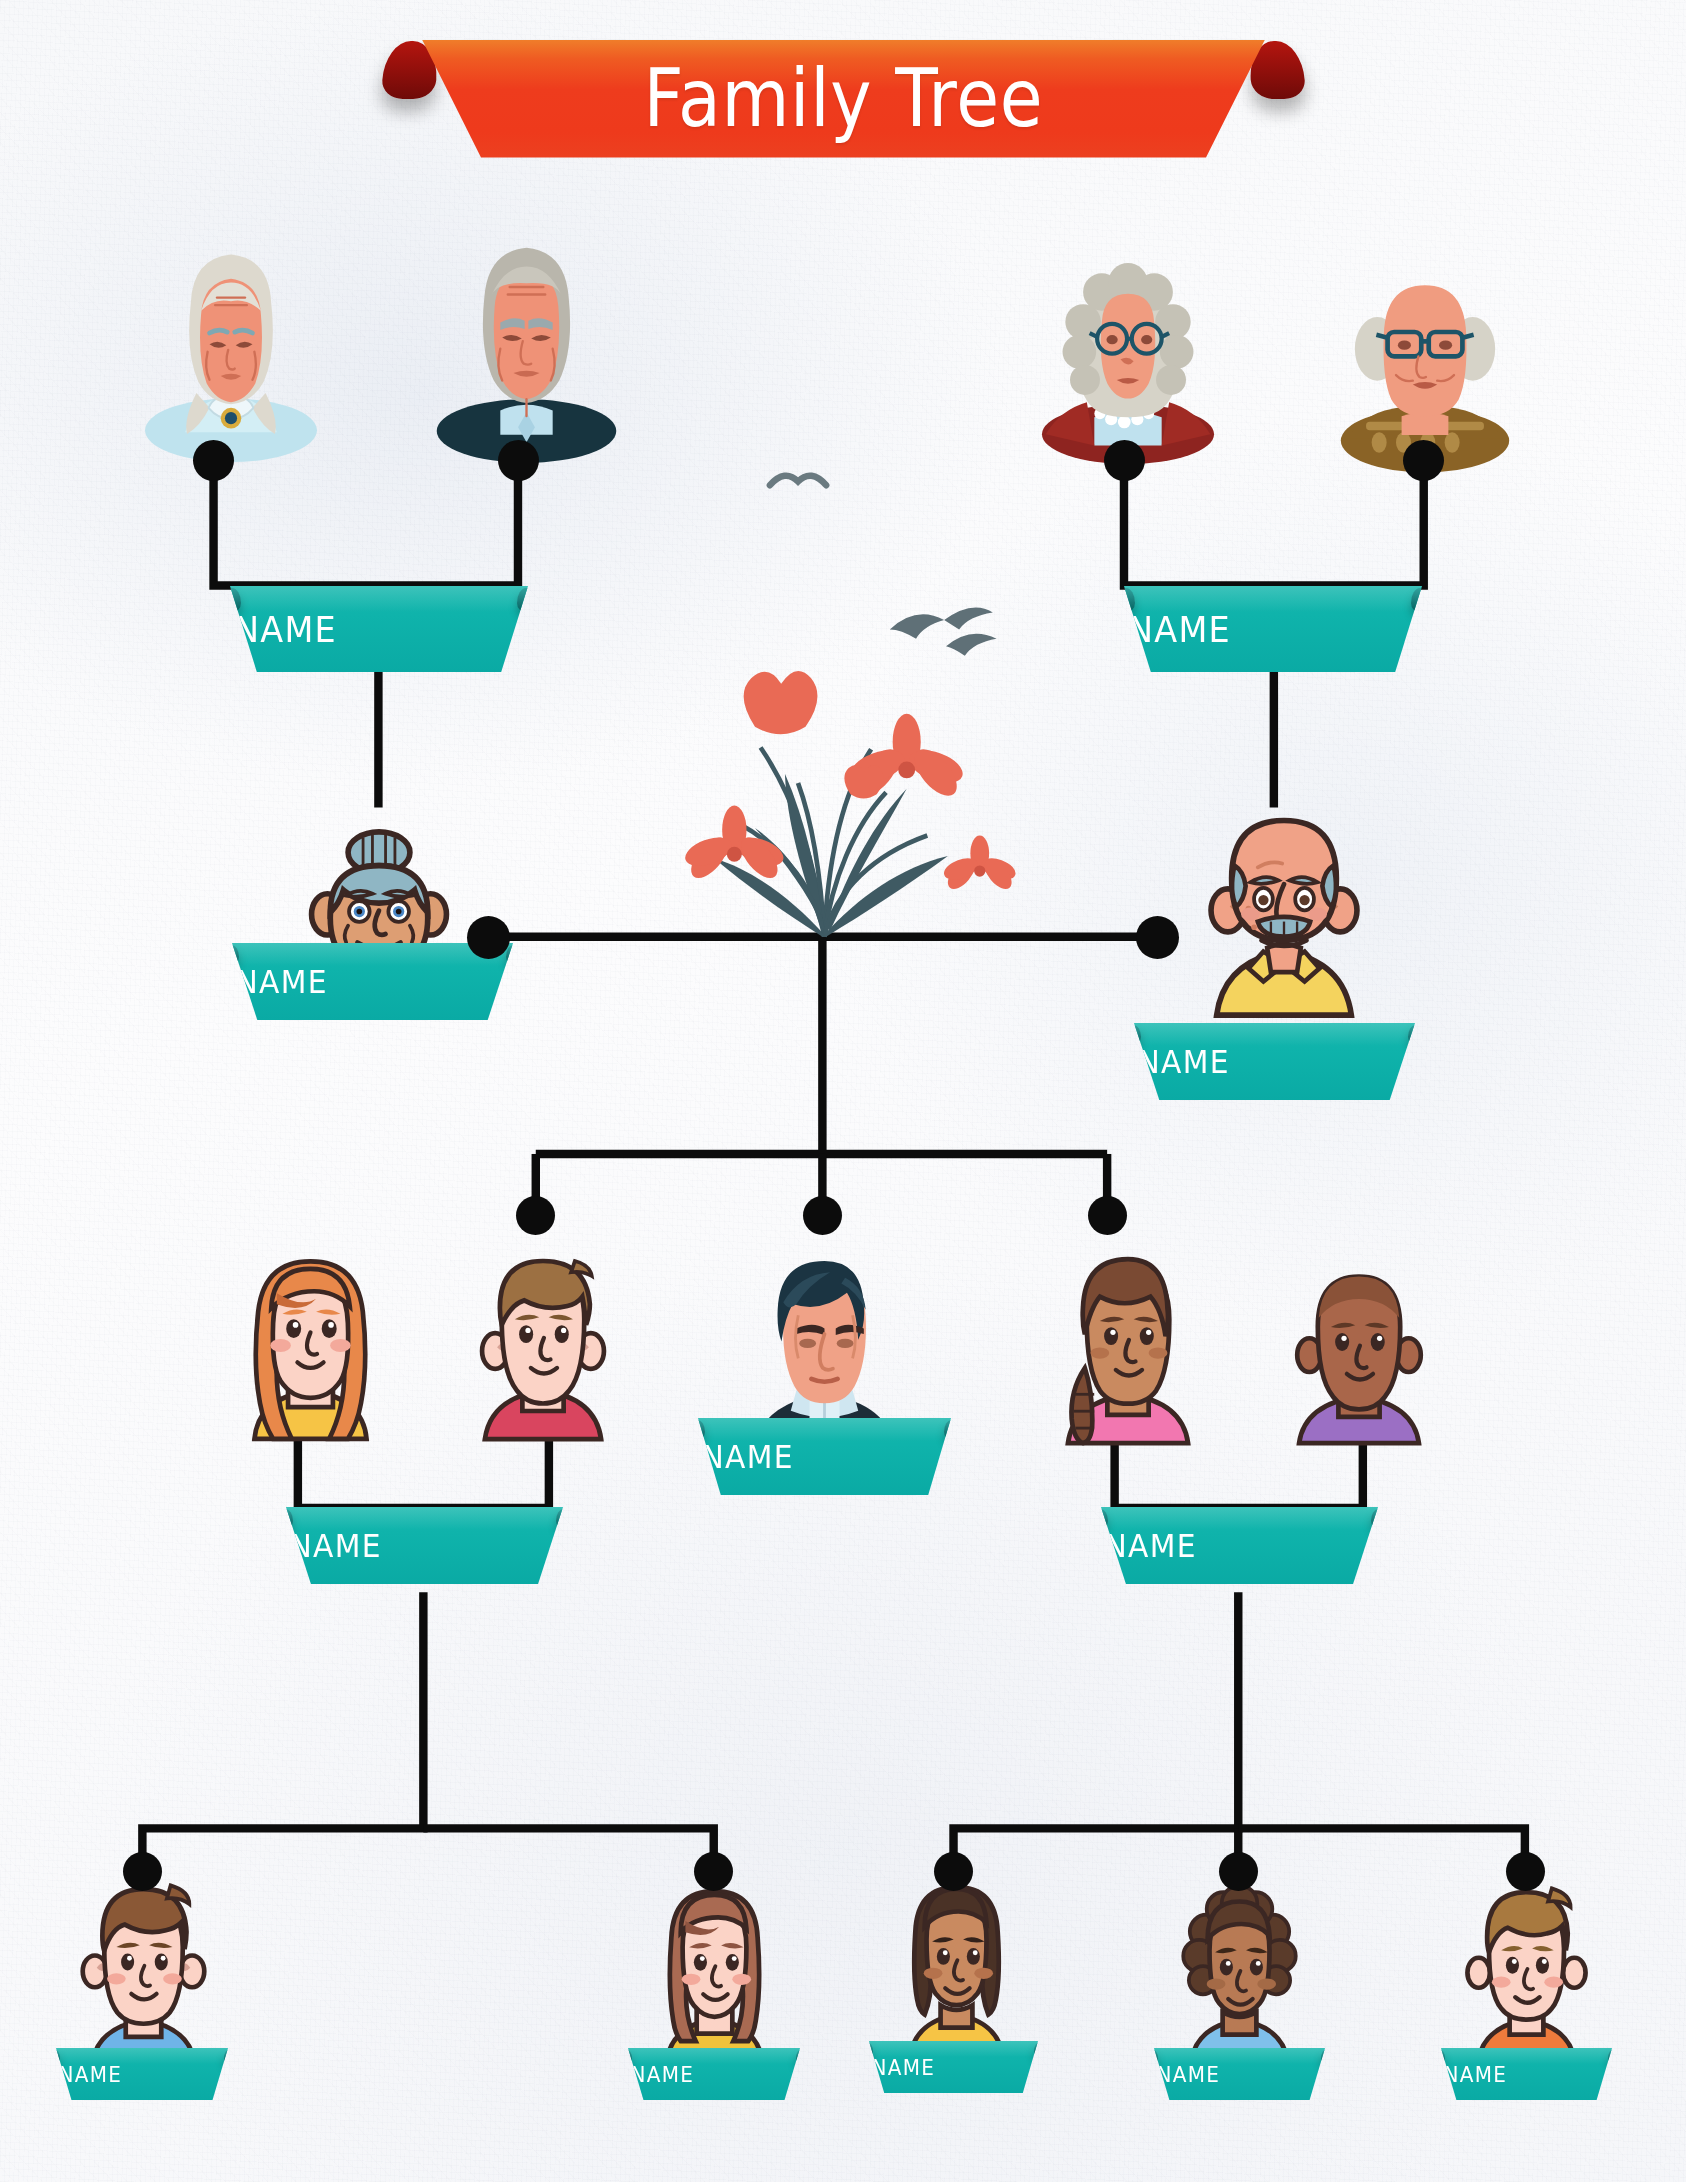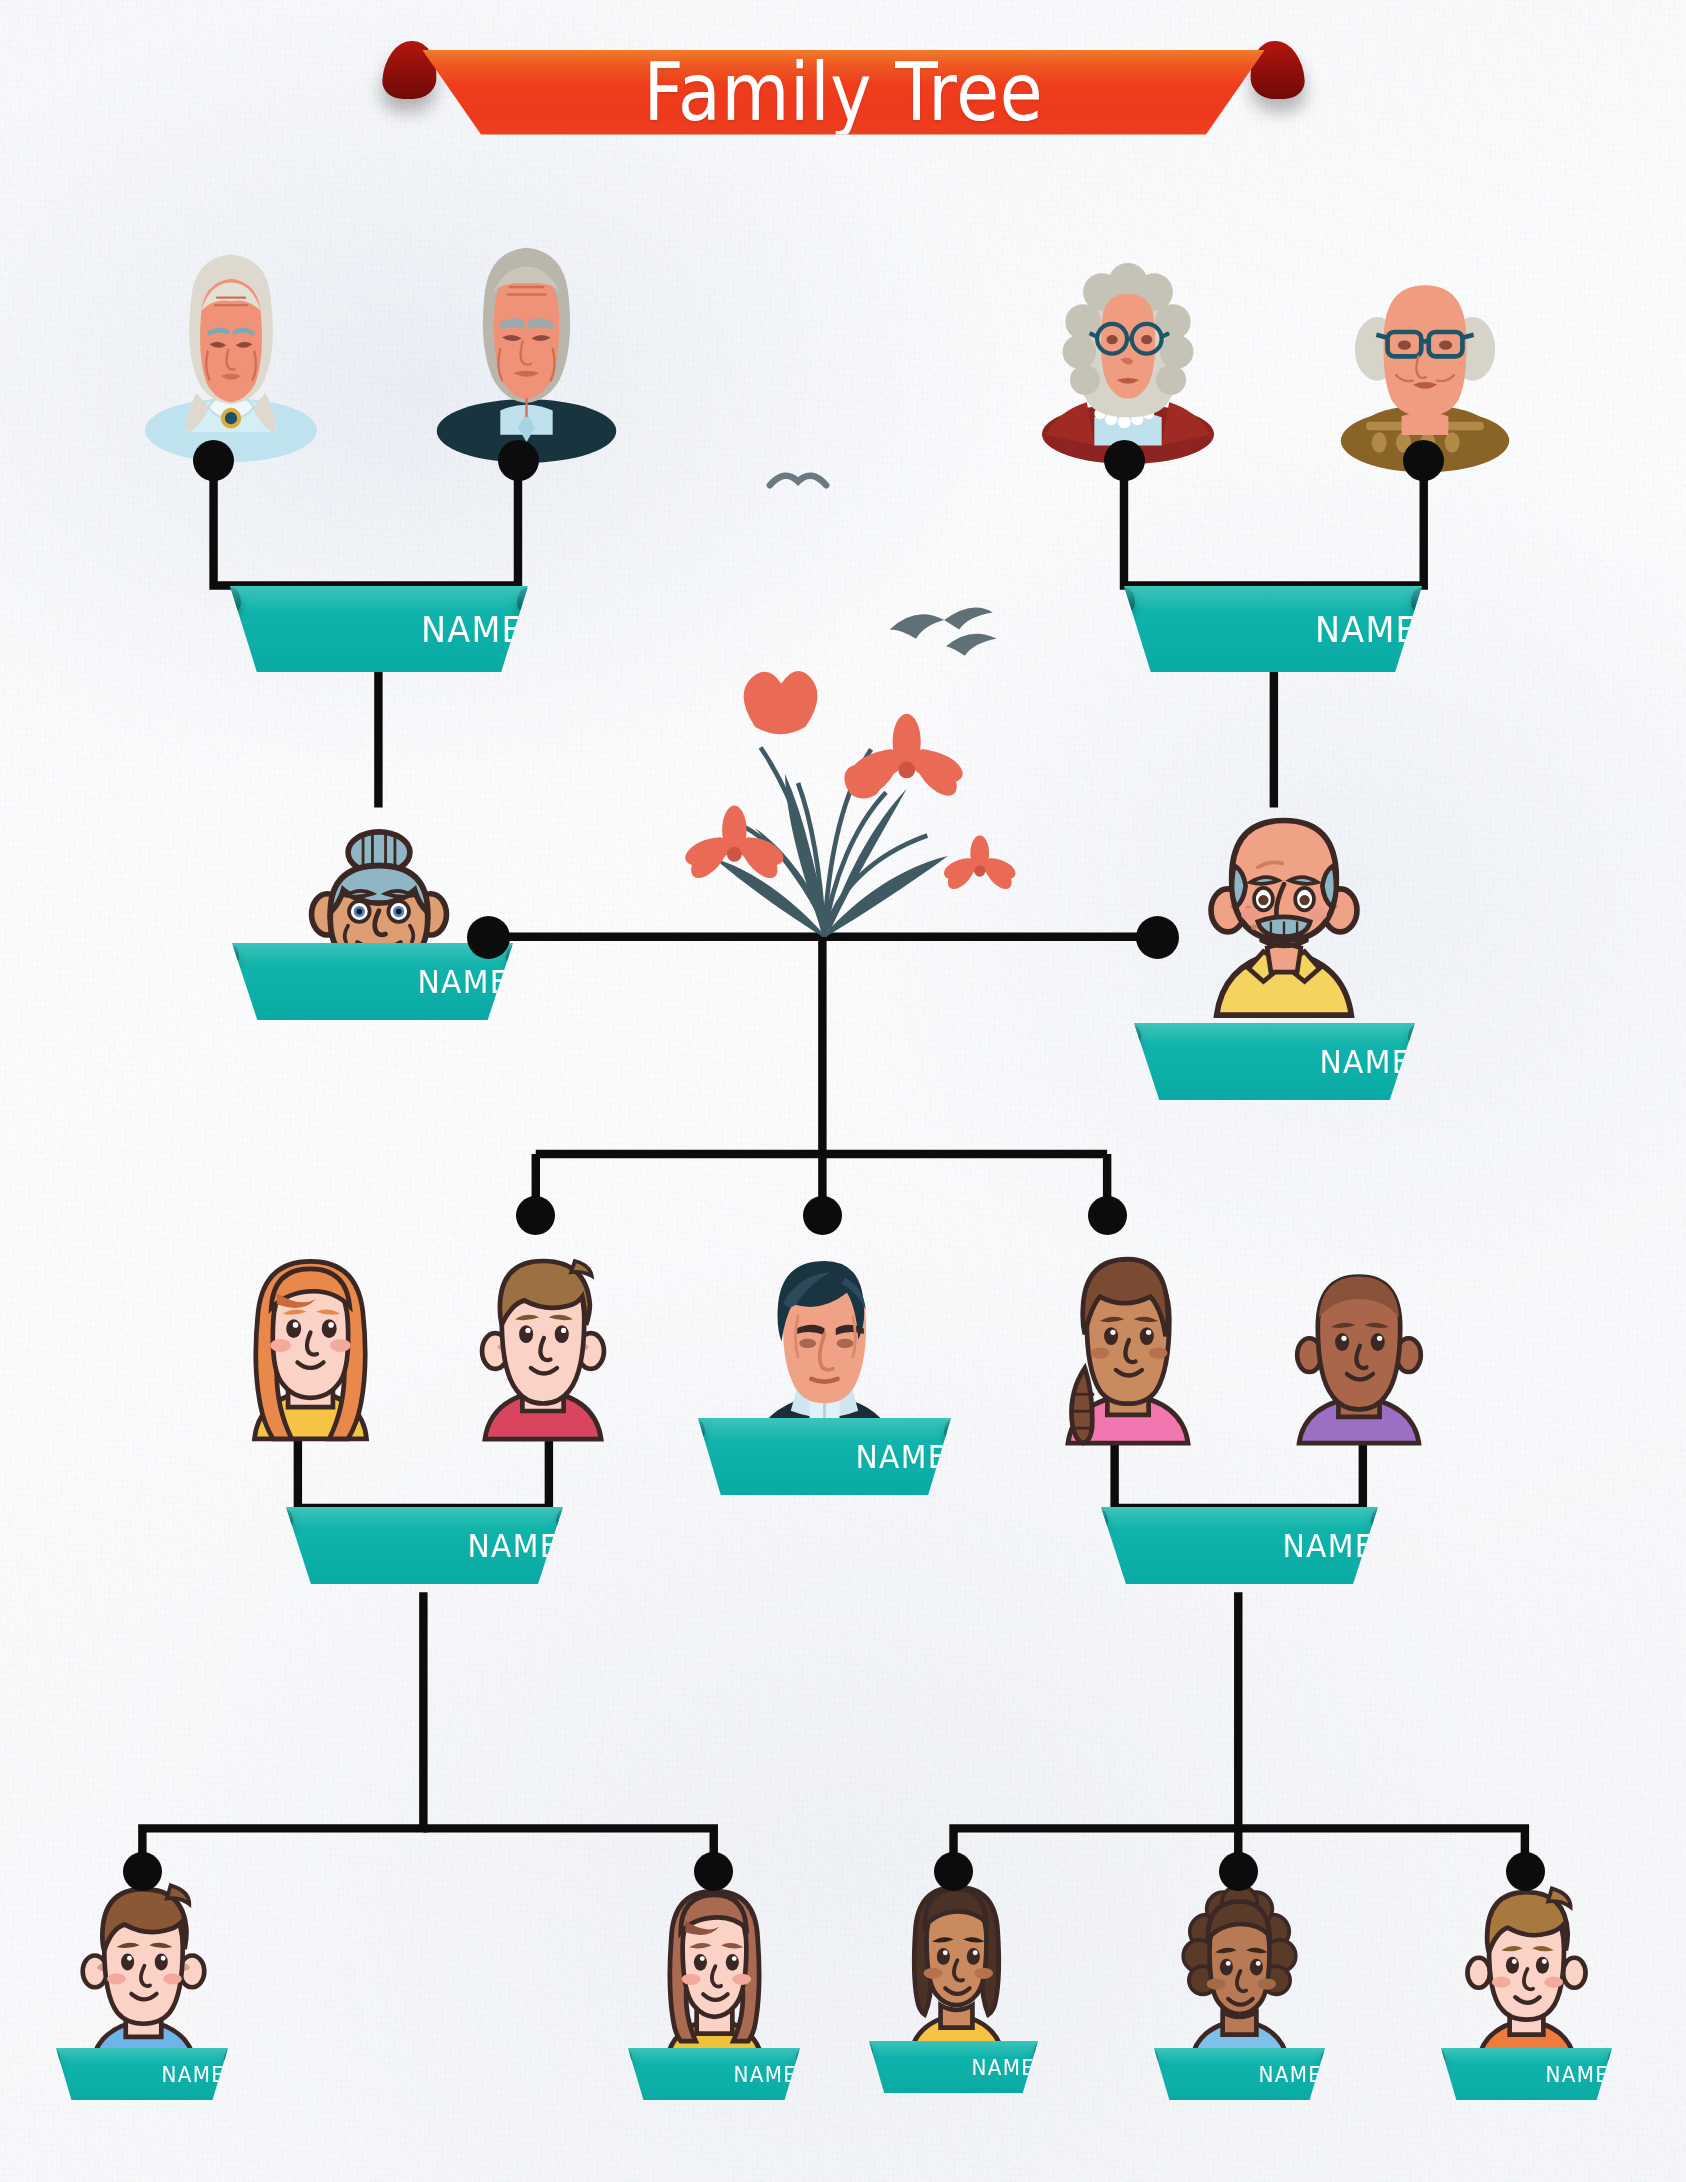--- a/index.html
+++ b/index.html
@@ -38,41 +38,41 @@
   .banner-wrap{position:absolute; left:394px; top:20.6px; width:899px; height:150px;}
   .banner-curl{
     position:absolute; top:20.6px; width:54px; height:58px;
     border-radius:50% 50% 42% 42% / 70% 70% 34% 34%;
     background:linear-gradient(180deg,#b4150f 0%, #8e0f0b 55%, #6e0a08 100%);
     box-shadow:0 13px 17px rgba(0,0,0,.28);
   }
   .banner-curl.left{left:-11.2px; transform:skewX(-4deg);}
   .banner-curl.right{right:-11.2px; transform:skewX(4deg);}
   .banner-main{
-    position:absolute; left:28px; top:29px; width:843px; height:85px;
+    position:absolute; left:28px; top:19px; width:843px; height:118px;
     background:linear-gradient(180deg,#f07d2a 0%, #ef5b22 16%, #ee3c1d 42%, #ee3a1c 78%, #ec4020 100%);
     clip-path:polygon(0 0, 100% 0, 93% 100%, 7% 100%);
     box-shadow:0 11.2px 20.6px rgba(0,0,0,.22);
     display:flex; align-items:center; justify-content:center;
   }
   .banner-title{
     color:#fff; font-size:81px; font-weight:400; letter-spacing:0.9px;
     font-family:"DejaVu Sans", sans-serif;
     transform:scaleX(.86);
     text-shadow:0 1.9px 2.8px rgba(0,0,0,.10);
     line-height:1;
   }
 
   
   .plate{position:absolute;}
   .plate .body{
     position:relative; width:100%; height:100%;
     background:linear-gradient(180deg,#18b8ae 0%, #0fb3ab 34%, #0aaaa4 100%);
     clip-path:polygon(0 0, 100% 0, 91% 100%, 9% 100%);
-    display:flex; align-items:center; justify-content:flex-end;
+    display:flex; align-items:center; justify-content:flex-start;
     box-shadow:0 9.4px 15px rgba(0,0,0,.17);
   }
   .plate .body::after{
     content:""; position:absolute; left:0; right:0; top:0; height:30%;
     background:linear-gradient(180deg, rgba(255,255,255,.16), rgba(255,255,255,0));
   }
   .plate .label{
     color:#fff; font-weight:400; letter-spacing:1.4px;
     font-family:"DejaVu Sans", sans-serif;
     transform:scaleX(.93);

